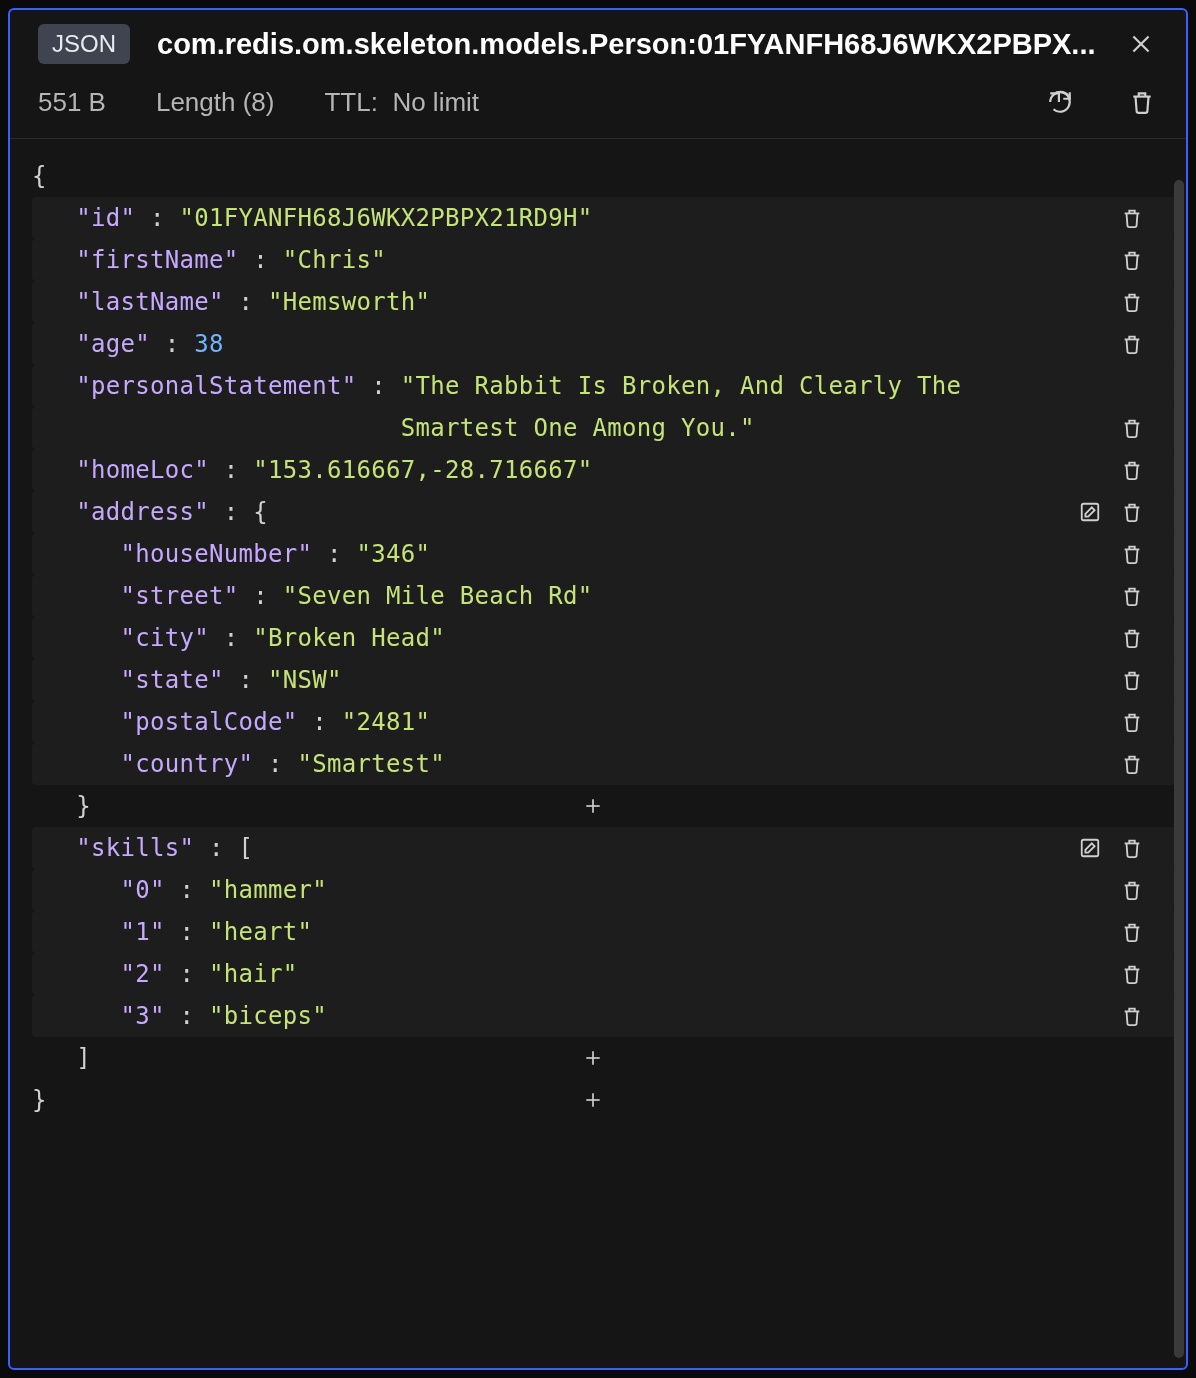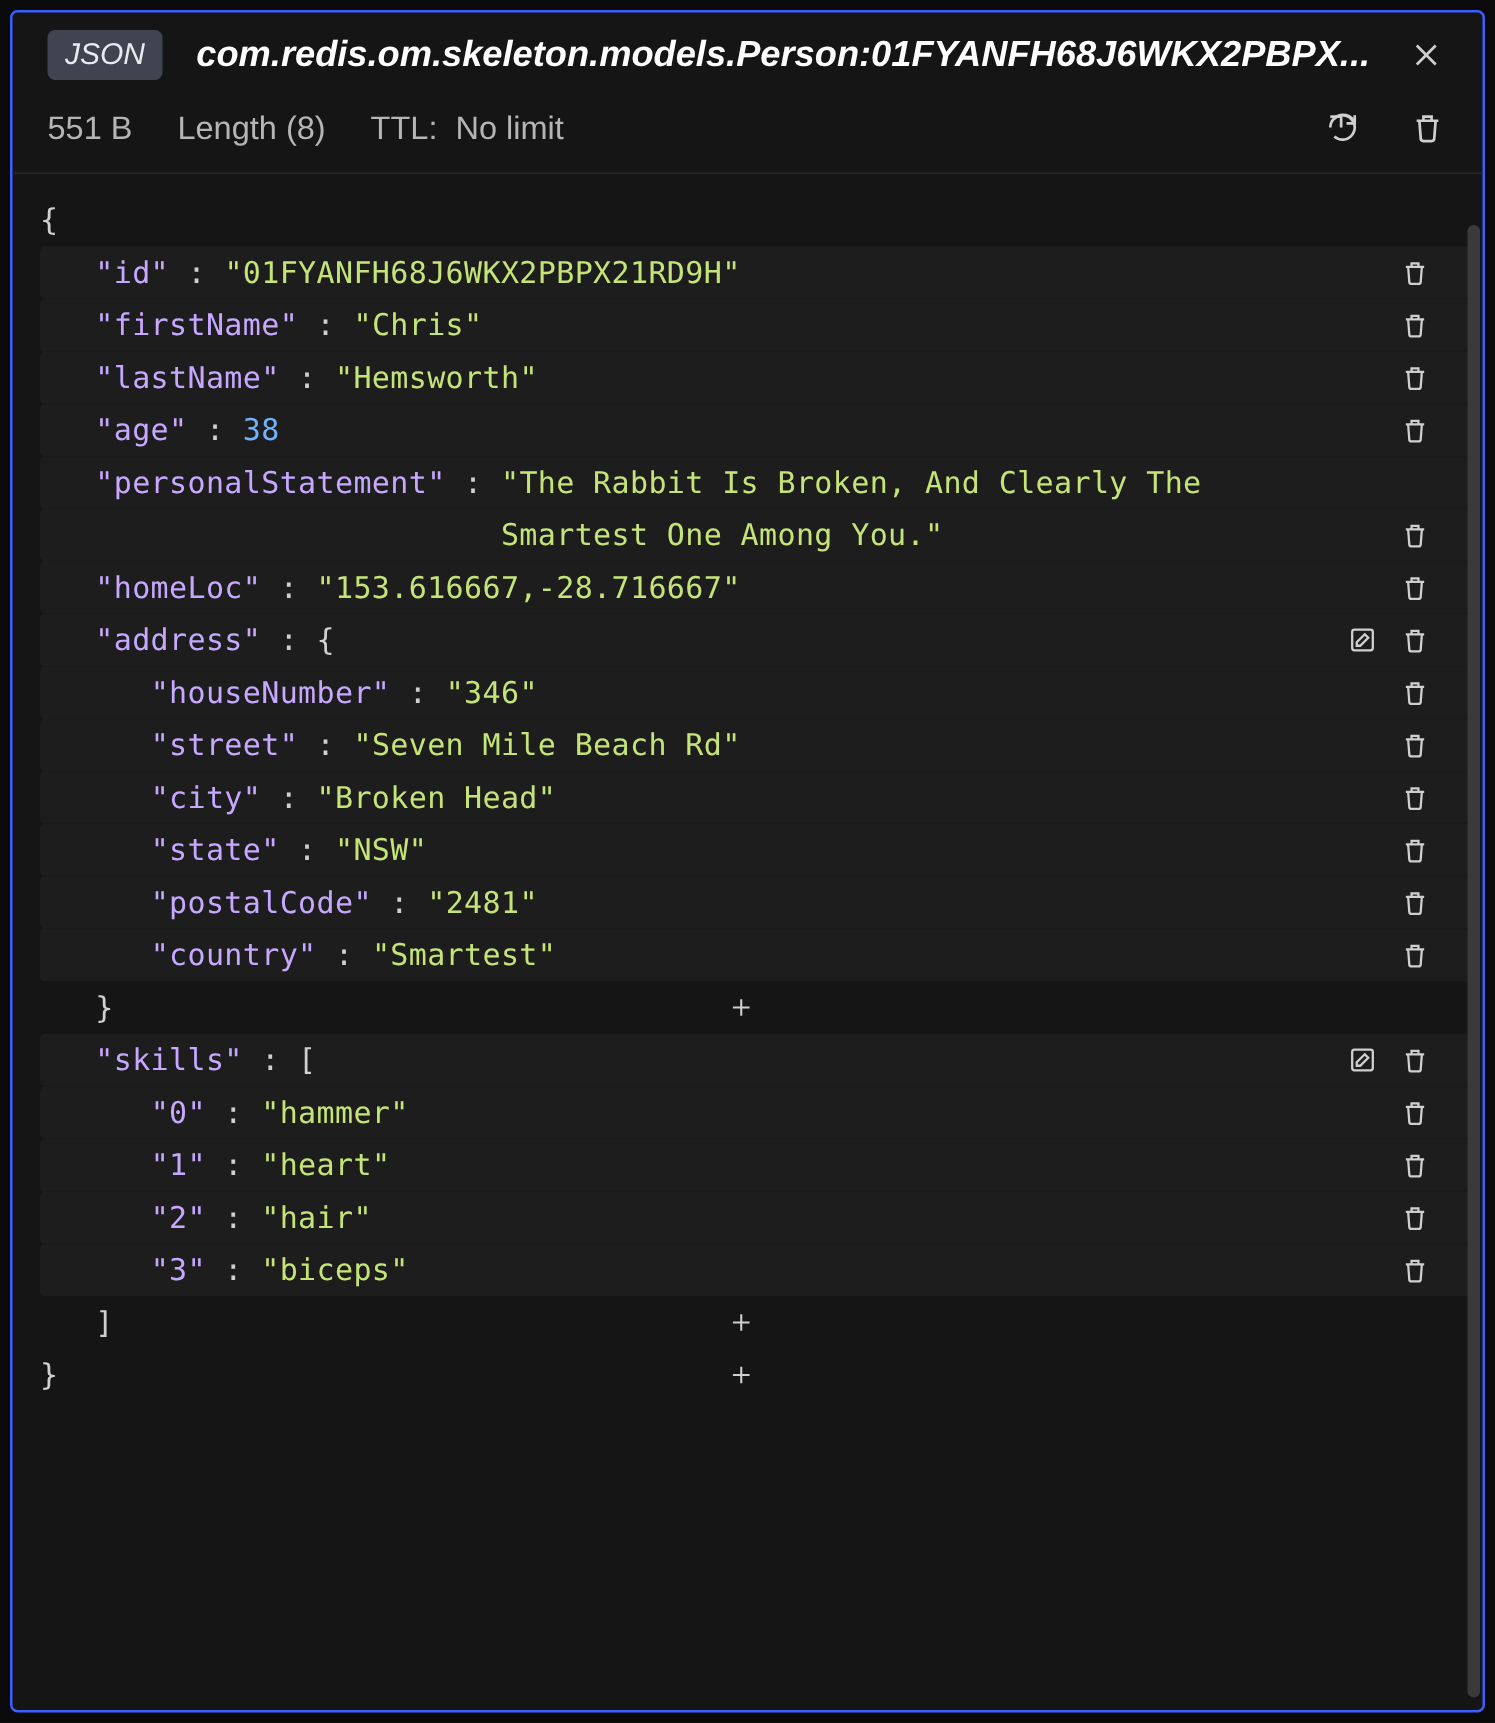--- a/index.html
+++ b/index.html
@@ -19,21 +19,20 @@
     width: 1180px;
     height: 1362px;
     display: flex;
     flex-direction: column;
     position: relative;
   }
   .title-row {
     display: flex;
     align-items: center;
     padding: 14px 28px 10px 28px;
-    font-style: italic;
   }
   .badge {
     background: #3f4450;
     color: #e8eaf0;
     padding: 6px 14px;
     border-radius: 6px;
     font-size: 24px;
     font-weight: 500;
     font-family: -apple-system, BlinkMacSystemFont, "Segoe UI", sans-serif;
   }
@@ -53,21 +52,21 @@
     display: flex;
     align-items: center;
     justify-content: center;
     width: 34px;
     height: 34px;
   }
   .meta-row {
     display: flex;
     align-items: center;
     padding: 12px 28px 20px 28px;
-    gap: 36px;
+    gap: 50px;
     color: #b5b5b5;
     font-size: 26px;
     font-family: -apple-system, BlinkMacSystemFont, "Segoe UI", sans-serif;
     border-bottom: 1px solid #2a2a2a;
   }
   .meta-row .spacer { flex: 1; }
   .icon-btn {
     color: #cfcfcf;
     cursor: pointer;
     display: flex;

